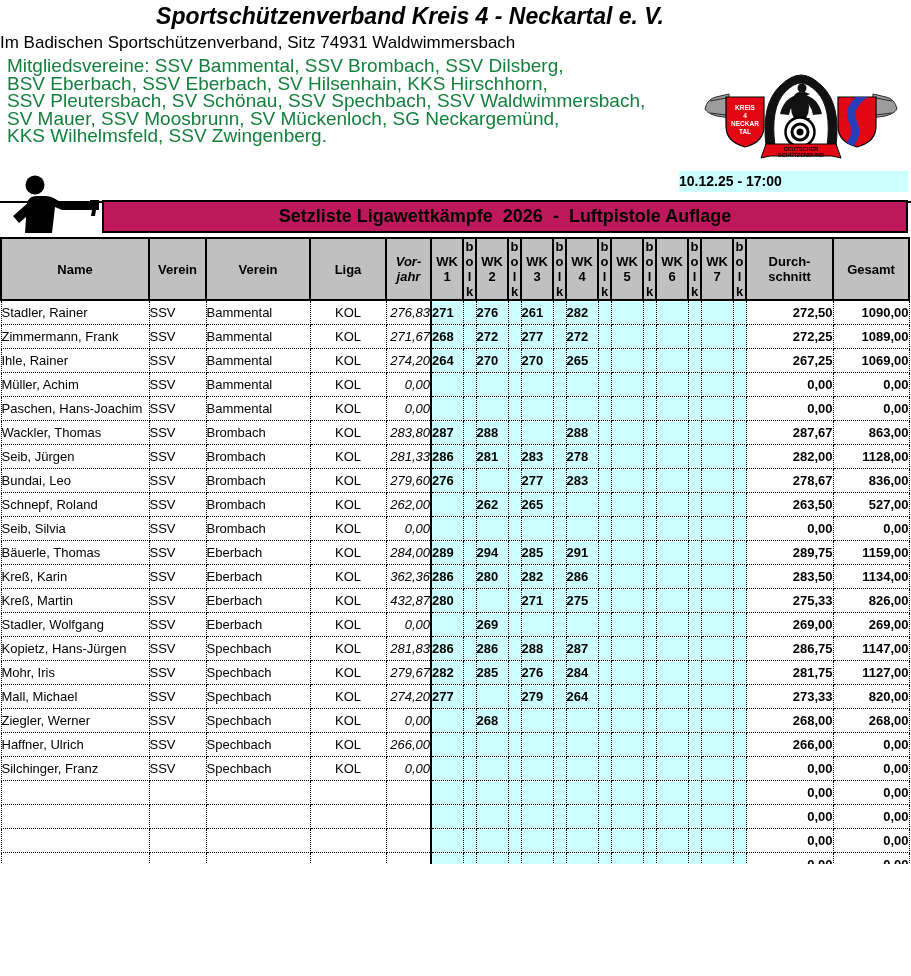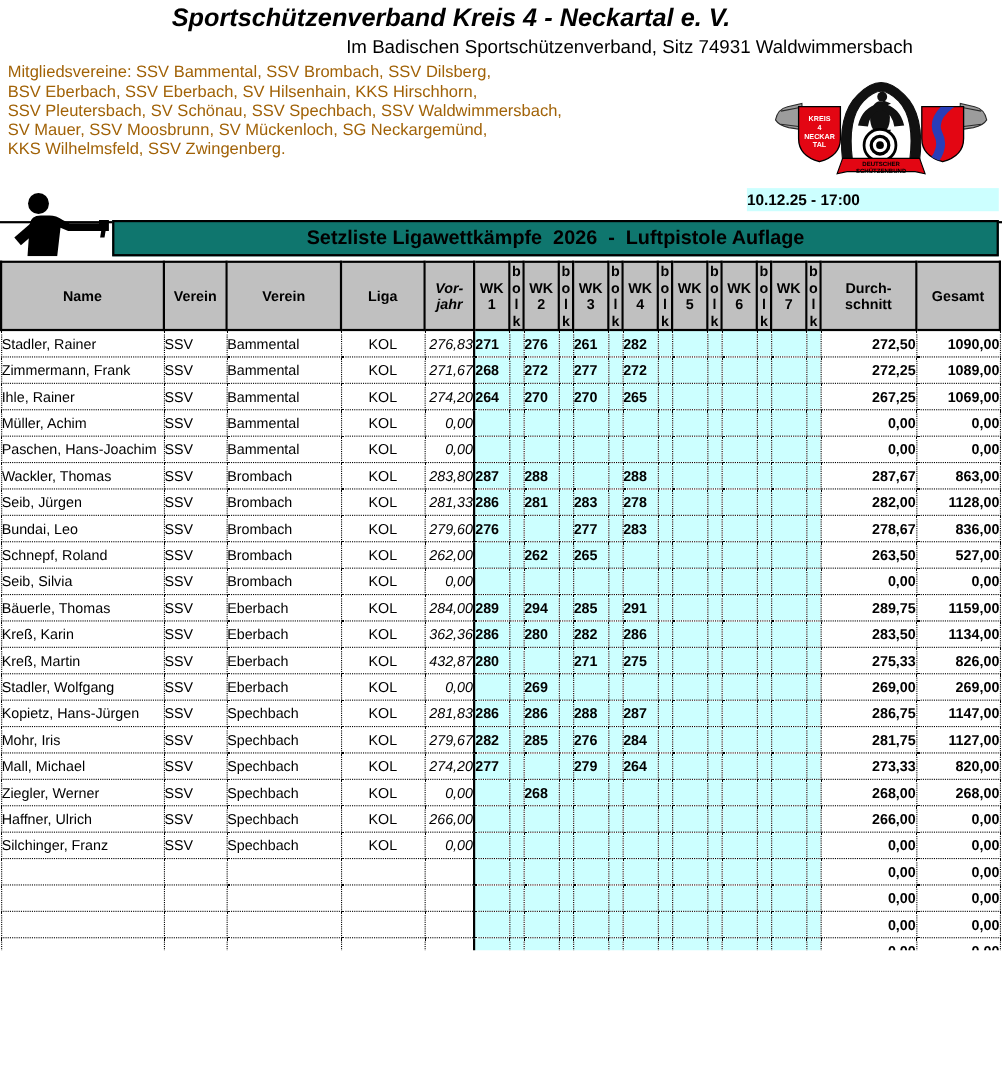--- a/index.html
+++ b/index.html
@@ -3,30 +3,30 @@
 <meta charset="utf-8">
 <style>
   html,body{margin:0;padding:0;background:#fff;}
   .page{
     position:relative;width:911px;height:864px;background:#fff;overflow:hidden;
     font-family:"Liberation Sans","DejaVu Sans",sans-serif;color:#000;
   }
   
   .main-title{position:absolute;left:0;top:3px;width:820px;text-align:center;
     font-size:23px;font-weight:bold;font-style:italic;white-space:nowrap;}
-  .subtitle{position:absolute;left:0;top:33px;width:830px;text-align:right;
+  .subtitle{position:absolute;left:0;top:33px;width:830px;text-align:left;
     font-size:17px;white-space:nowrap;}
-  .members{position:absolute;left:7px;top:57px;font-size:15px;line-height:17.5px;
-    color:#a16207;white-space:nowrap;}
+  .members{position:absolute;left:7px;top:57px;font-size:19px;line-height:17.5px;
+    color:#15803d;white-space:nowrap;}
   .logo{position:absolute;left:698px;top:60px;width:206px;height:110px;}
   .datebar{position:absolute;left:679px;top:171px;width:229px;height:21px;
     background:#ccffff;font-size:14px;font-weight:bold;text-align:left;line-height:21px;}
   .topline{position:absolute;left:0;top:201px;width:911px;border-top:2px solid #000;height:0;}
   .list-title-box{position:absolute;left:102px;top:200px;width:802px;height:29px;
-    border:2px solid #000;background:#0f766e;text-align:center;line-height:29px;
+    border:2px solid #000;background:#be185d;text-align:center;line-height:29px;
     font-size:18px;font-weight:bold;white-space:pre;z-index:2;}
   .shooter{position:absolute;left:6px;top:175px;width:100px;height:58px;z-index:3;}
   
   table.setzliste{position:absolute;left:0;top:237px;width:909px;
     border-collapse:collapse;table-layout:fixed;}
   table.setzliste th{
     background:#c0c0c0;border:2px solid #000;font-size:13px;font-weight:bold;
     text-align:center;vertical-align:middle;white-space:pre-line;height:60px;
     padding:0;overflow:hidden;line-height:15px;}
   th.h-name{font-weight:normal;text-align:left;padding-left:5px;}

